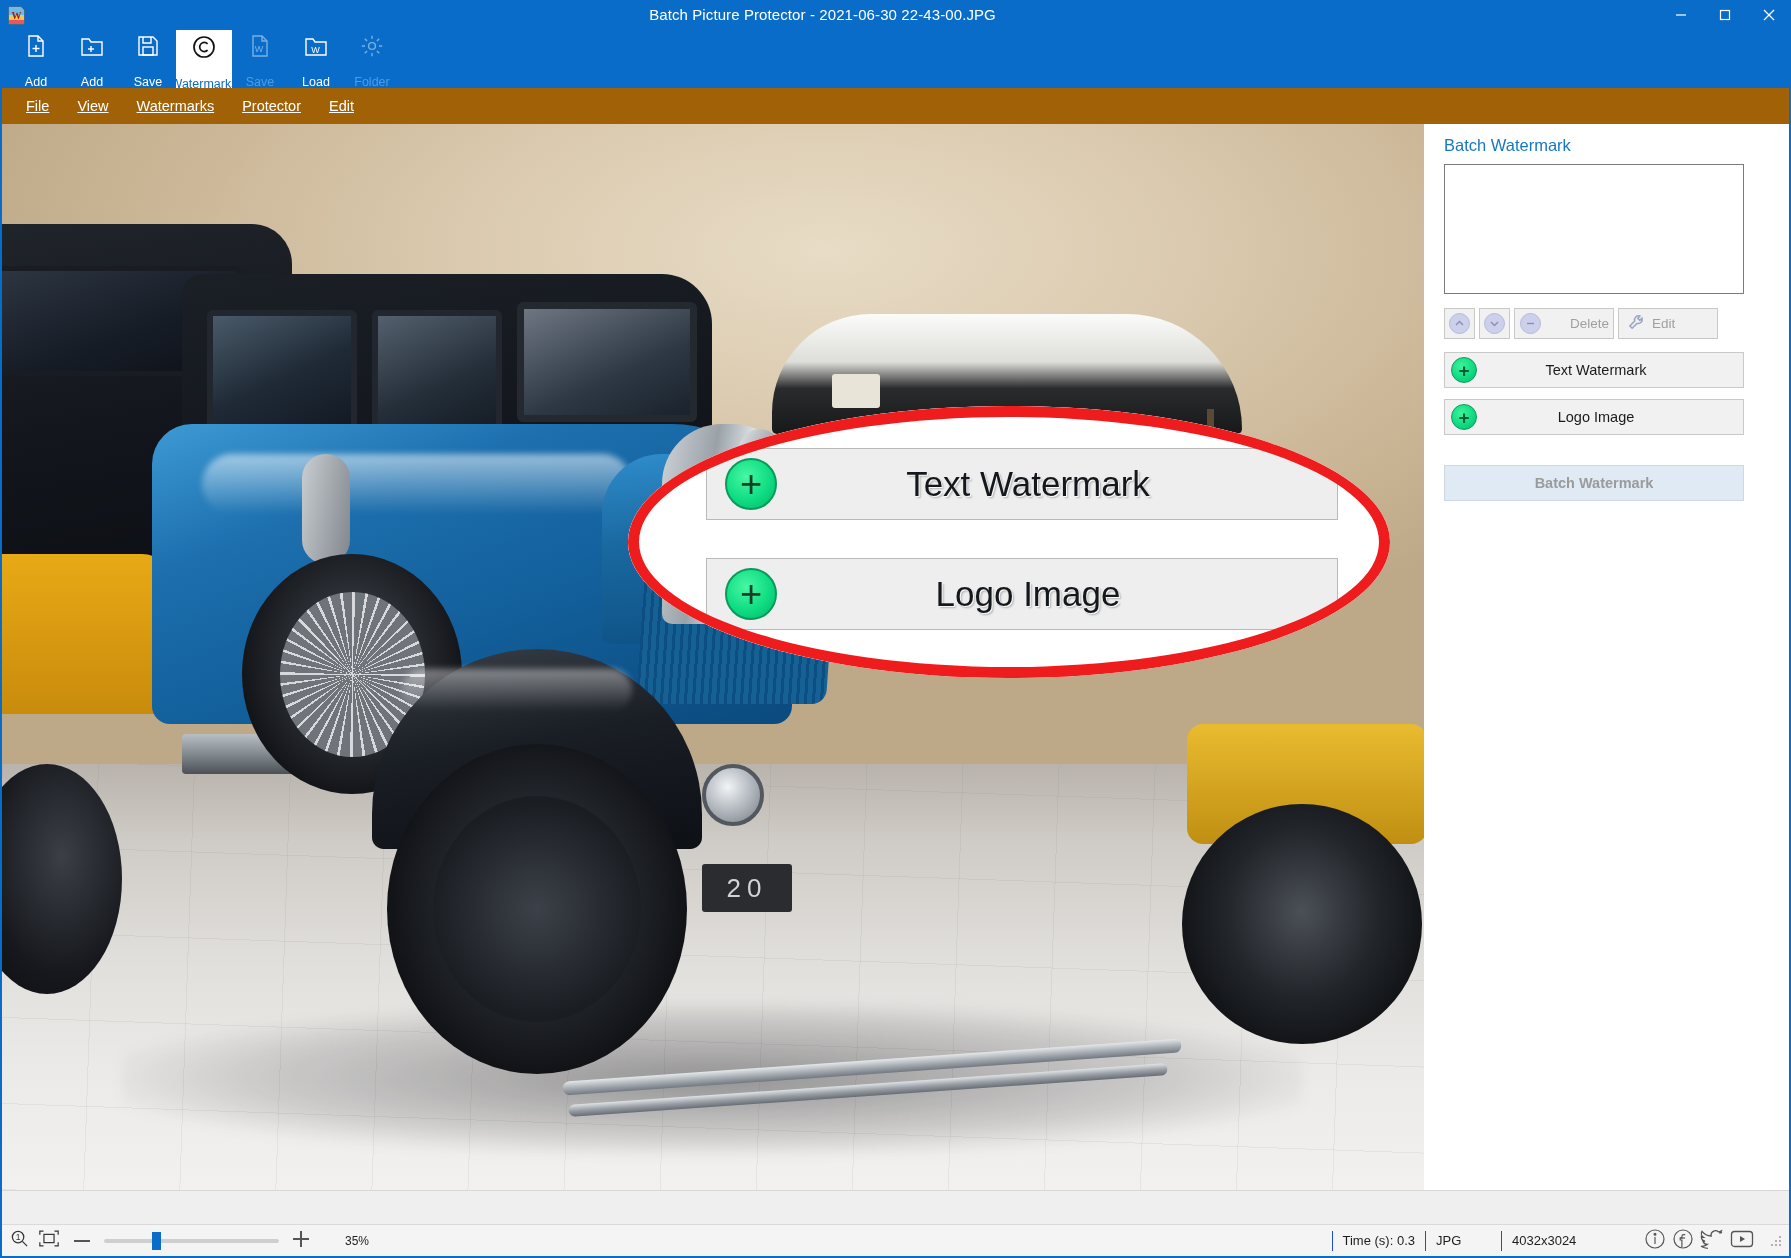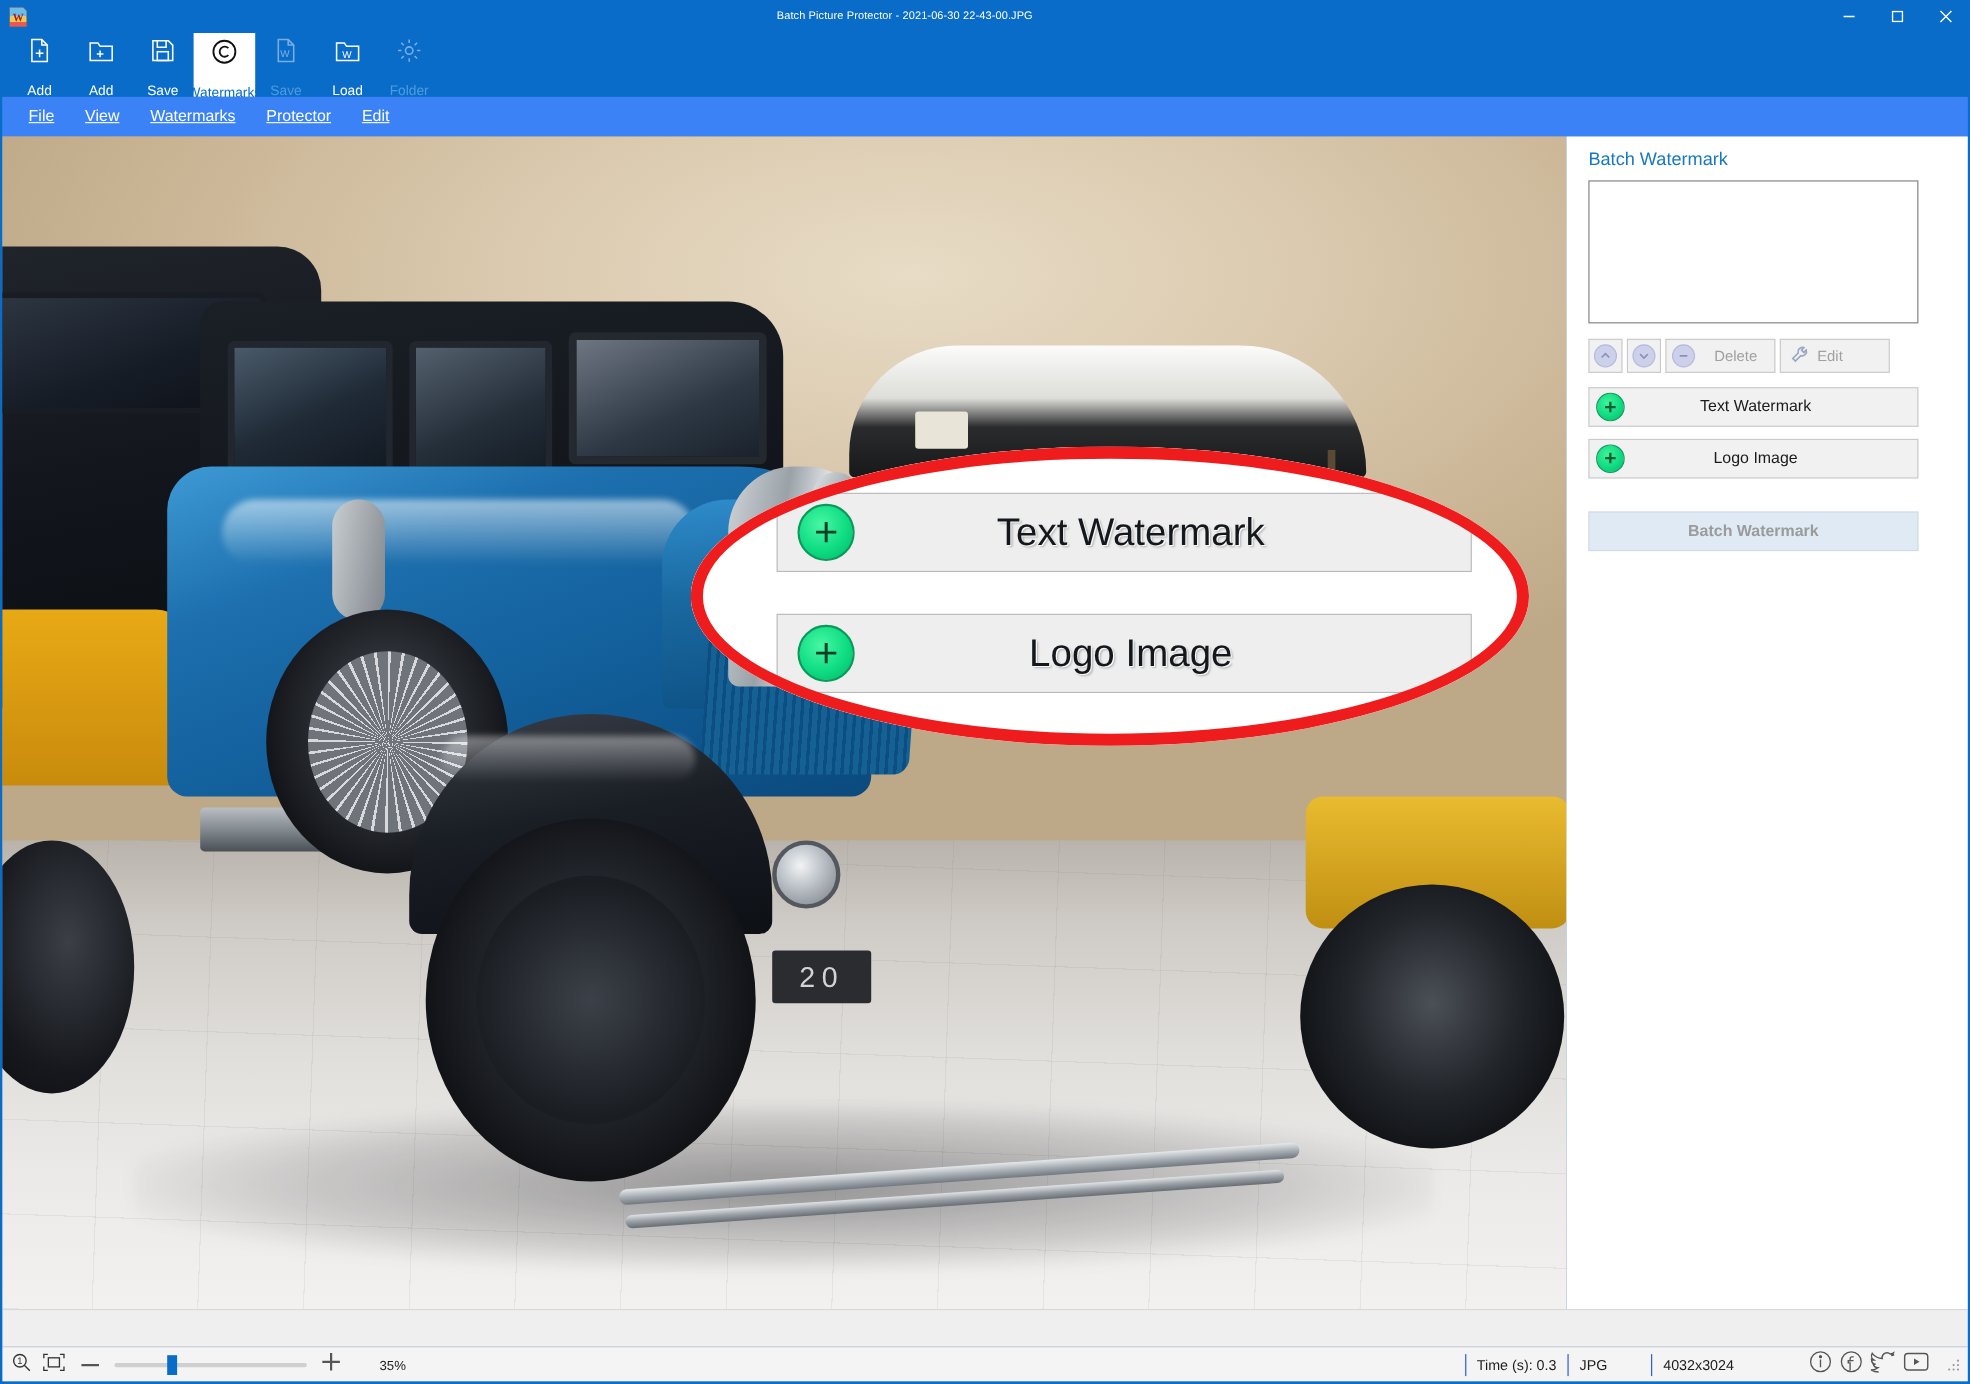--- a/index.html
+++ b/index.html
@@ -19,21 +19,21 @@
   .titlebar {
     position:absolute; left:0; top:0; width:1791px; height:30px;
     background:#0a6cc9;
   }
   .app-icon {
     position:absolute; left:6px; top:5px; width:21px; height:21px;
   }
   .title-text {
     position:absolute; left:0; top:0; width:1645px; height:30px;
     line-height:30px; text-align:center;
-    color:#ffffff; font-size:10px;
+    color:#ffffff; font-size:15px;
     letter-spacing:0.1px;
   }
   .winbtns { position:absolute; right:0; top:0; height:30px; display:flex; }
   .winbtn {
     width:44px; height:30px; display:flex; align-items:center; justify-content:center;
     color:#fff;
   }
 
   
   .ribbon {
@@ -52,21 +52,21 @@
   .rb-item.disabled { color:#4f9ce0; }
   .rb-item.disabled svg { opacity:.45; }
   .rb-item.active {
     background:#ffffff; color:#0a6cc9;
   }
   .rb-item.active .rb-lab { color:#0a6cc9; text-decoration:underline; }
 
   
   .menubar {
     position:absolute; left:0; top:88px; width:1791px; height:36px;
-    background:#3b82f6; display:flex; align-items:center; padding-left:12px;
+    background:#a16207; display:flex; align-items:center; padding-left:12px;
   }
   .menu-item {
     color:#ffffff; font-size:14.5px; padding:3px 14px; cursor:pointer;
   }
   .menu-item u { text-decoration:underline; }
 
   
   .canvas-wrap {
     position:absolute; left:2px; top:124px; width:1422px; height:1066px;
     overflow:hidden; background:#cbb79b;
@@ -617,21 +617,21 @@
               <polyline points="3,5 6.5,8.5 10,5"></polyline>
             </svg>
         </span>
       </div>
       <div class="tbtn wide">
         <span class="disc">
           <svg width="13" height="13" viewBox="0 0 13 13" fill="none" stroke="#8c90bb" stroke-width="1.5">
               <line x1="3" y1="6.5" x2="10" y2="6.5"></line>
             </svg>
         </span>
-        <span style="flex:1;text-align:center;margin-right:4px;">Delete</span>
+        <span style="flex:1;text-align:right;margin-right:4px;">Delete</span>
       </div>
       <div class="tbtn wide">
         <span style="flex:0 0 auto;margin-left:3px;">
           <svg width="19" height="19" viewBox="0 0 20 20" fill="none" stroke="#9aa6c4" stroke-width="1.6">
             <path d="M13.5 3.2a4.2 4.2 0 0 0-5.4 5.2L3 13.6l2.4 2.4 5.2-5.1a4.2 4.2 0 0 0 5.2-5.4l-2.3 2.3-2.1-2.1z"></path>
           </svg>
         </span>
         <span style="flex:1;text-align:left;margin-right:4px;">Edit</span>
       </div>
     </div>

